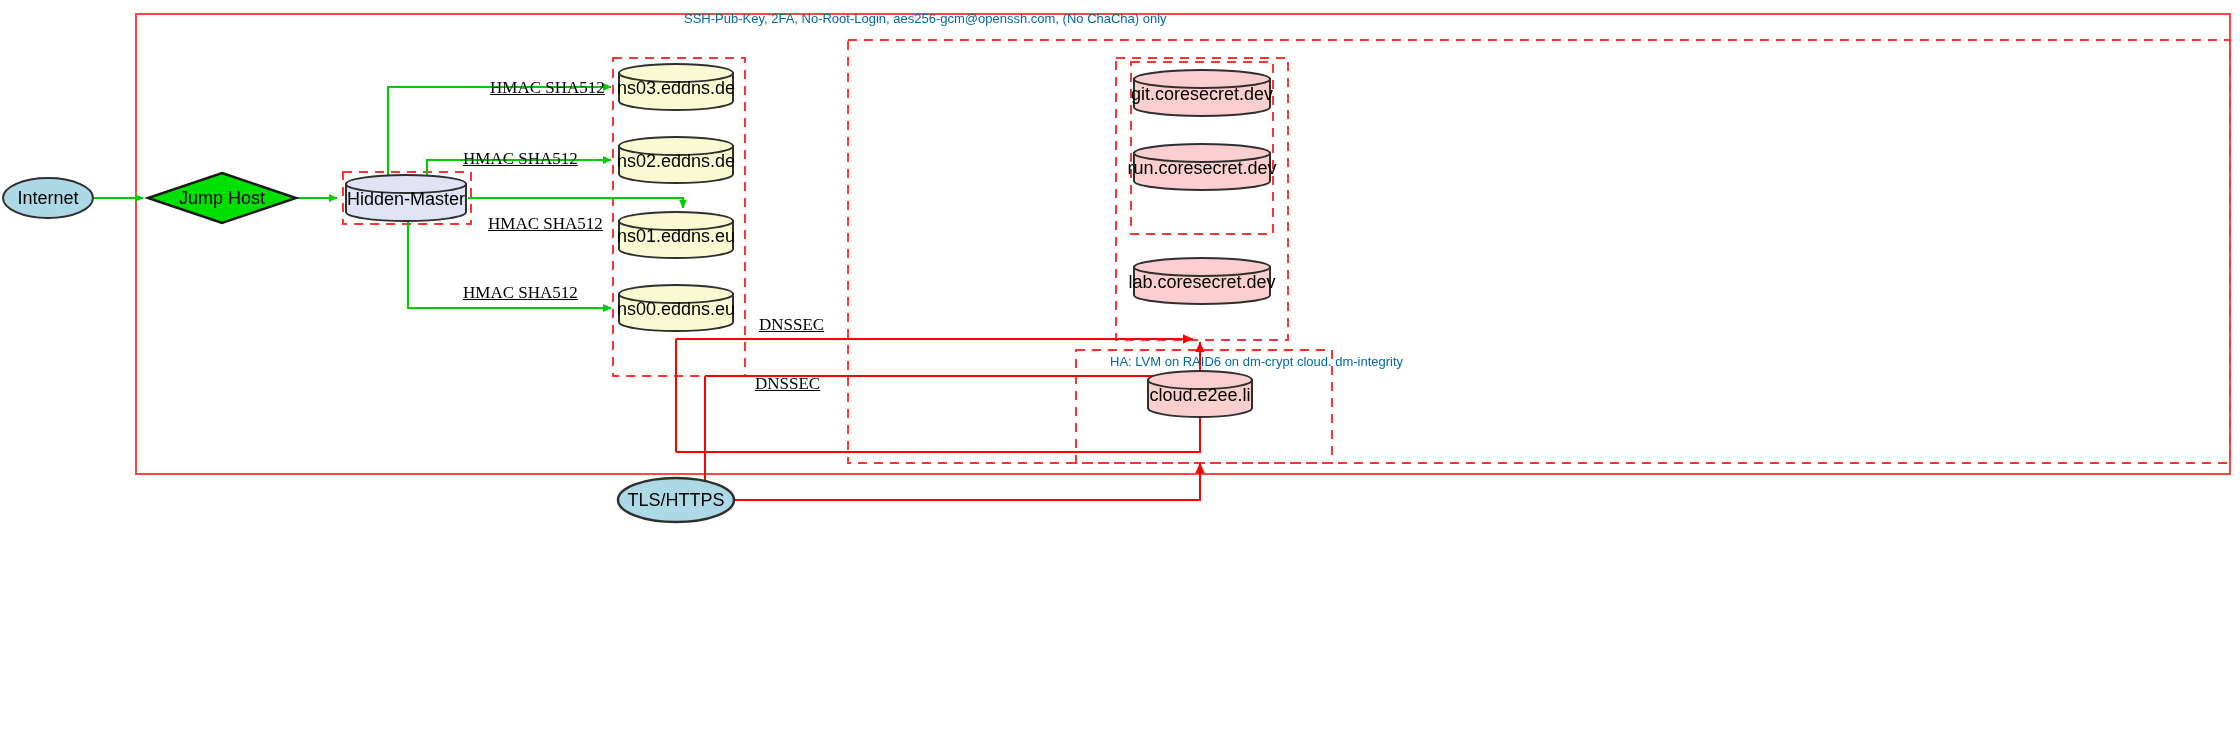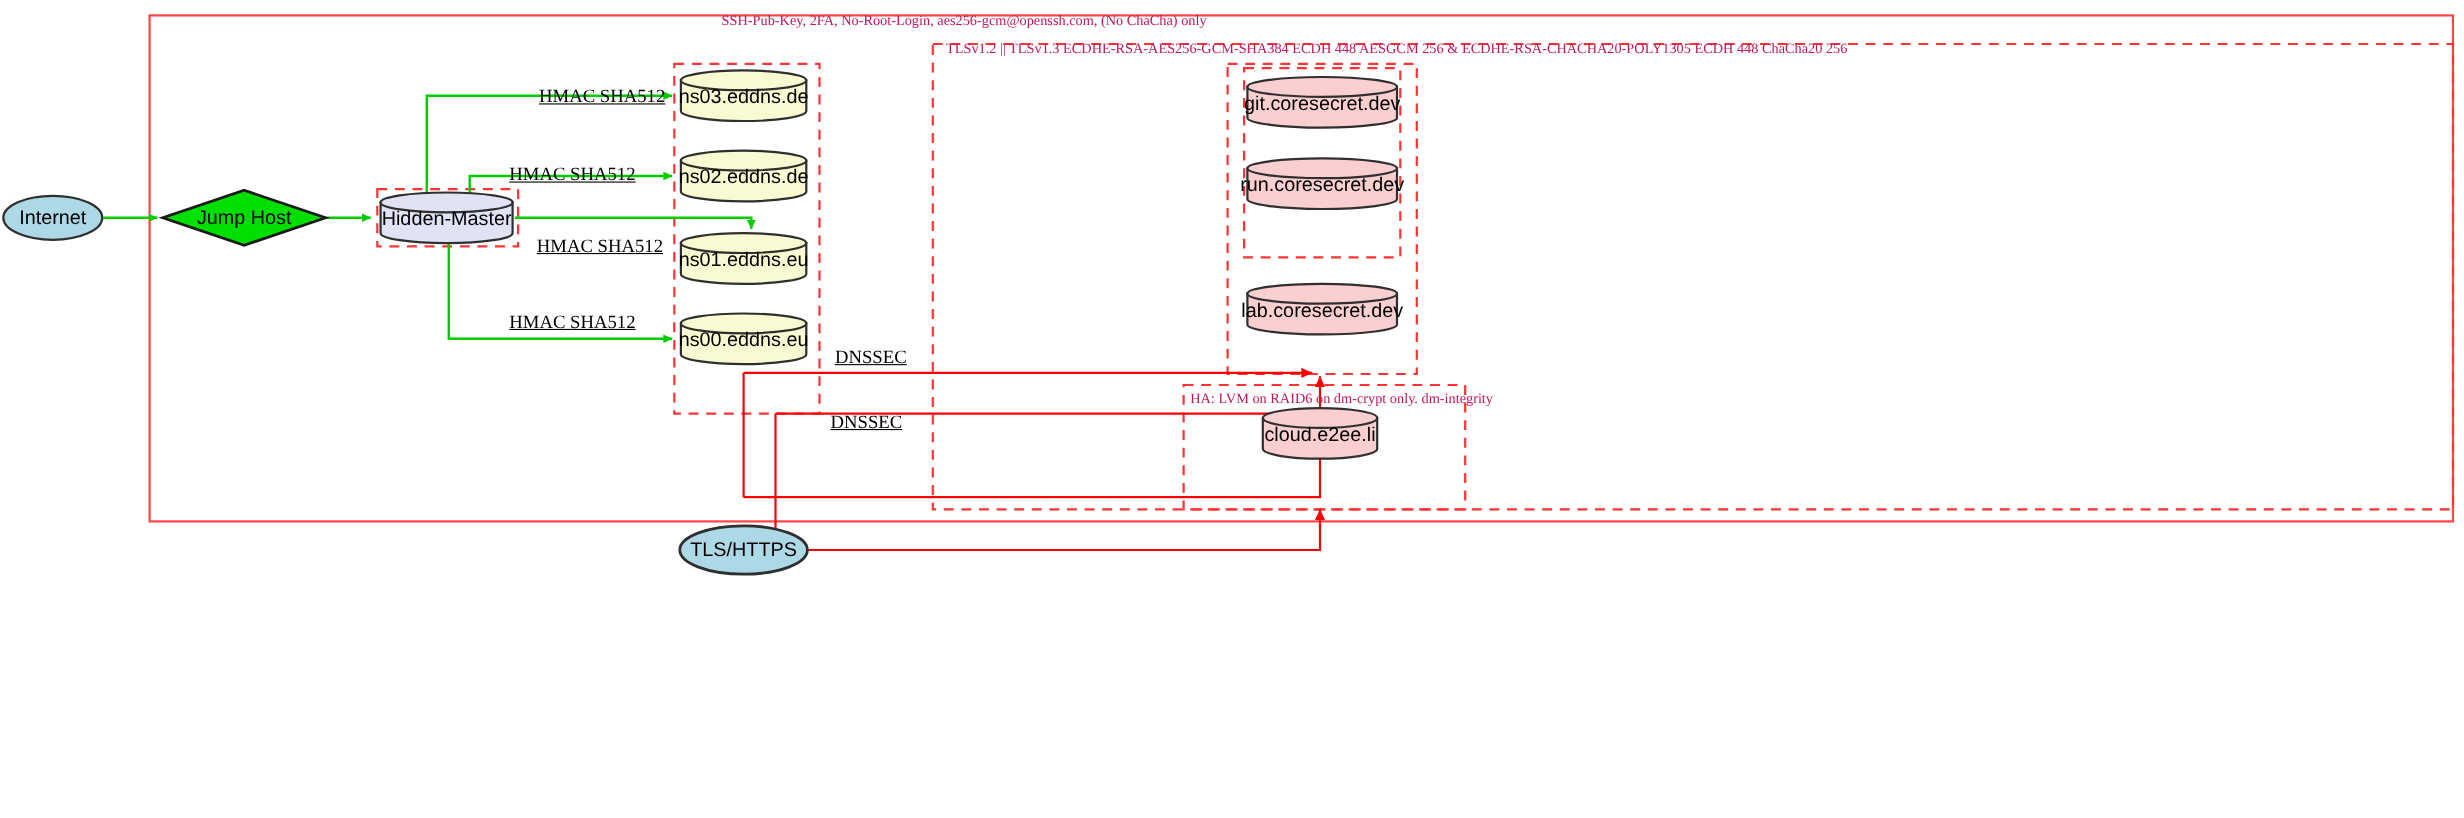--- a/index.html
+++ b/index.html
@@ -20,25 +20,26 @@
   }
   #diagram-svg {
     position: absolute;
     left: 0;
     top: 0;
     width: 2240px;
     height: 744px;
   }
   .cluster-label {
     position: absolute;
-    font-family: Liberation Serif, serif;
+    font-family: Liberation Sans, sans-serif;
     font-size: 13px;
-    color: #be185d;
+    color: #0369a1;
     white-space: nowrap;
     line-height: 1;
+    margin-left: 28px;
   }
   .edge-label {
     position: absolute;
     font-family: "Liberation Serif", serif;
     font-size: 17px;
     color: #000000;
     white-space: nowrap;
     line-height: 1;
     text-decoration: underline;
   }
@@ -174,23 +175,22 @@
 
     <g>
       <ellipse cx="676" cy="500" rx="58" ry="22" fill="#add8e6" stroke="#2f2f2f" stroke-width="2.5"></ellipse>
       <text class="node-label" x="676" y="501">TLS/HTTPS</text>
     </g>
 
   </svg>
 
   <div class="cluster-label" style="left:656px; top:12px;">SSH-Pub-Key, 2FA, No-Root-Login, aes256-gcm@openssh.com, (No ChaCha) only</div>
 
-  <div class="cluster-label" style="left:860px; top:37px;">TLSv1.2 || TLSv1.3 ECDHE-RSA-AES256-GCM-SHA384 ECDH 448 AESGCM 256 &amp; ECDHE-RSA-CHACHA20-POLY1305 ECDH 448 ChaCha20 256</div>
 
-  <div class="cluster-label" style="left:1082px; top:355px;">HA: LVM on RAID6 on dm-crypt only. dm-integrity</div>
+  <div class="cluster-label" style="left:1082px; top:355px;">HA: LVM on RAID6 on dm-crypt cloud. dm-integrity</div>
 
   <div class="edge-label" style="left:490px; top:79px;">HMAC SHA512</div>
   <div class="edge-label" style="left:463px; top:150px;">HMAC SHA512</div>
   <div class="edge-label" style="left:488px; top:215px;">HMAC SHA512</div>
   <div class="edge-label" style="left:463px; top:284px;">HMAC SHA512</div>
   <div class="edge-label" style="left:759px; top:316px;">DNSSEC</div>
   <div class="edge-label" style="left:755px; top:375px;">DNSSEC</div>
 
 </div>
 

